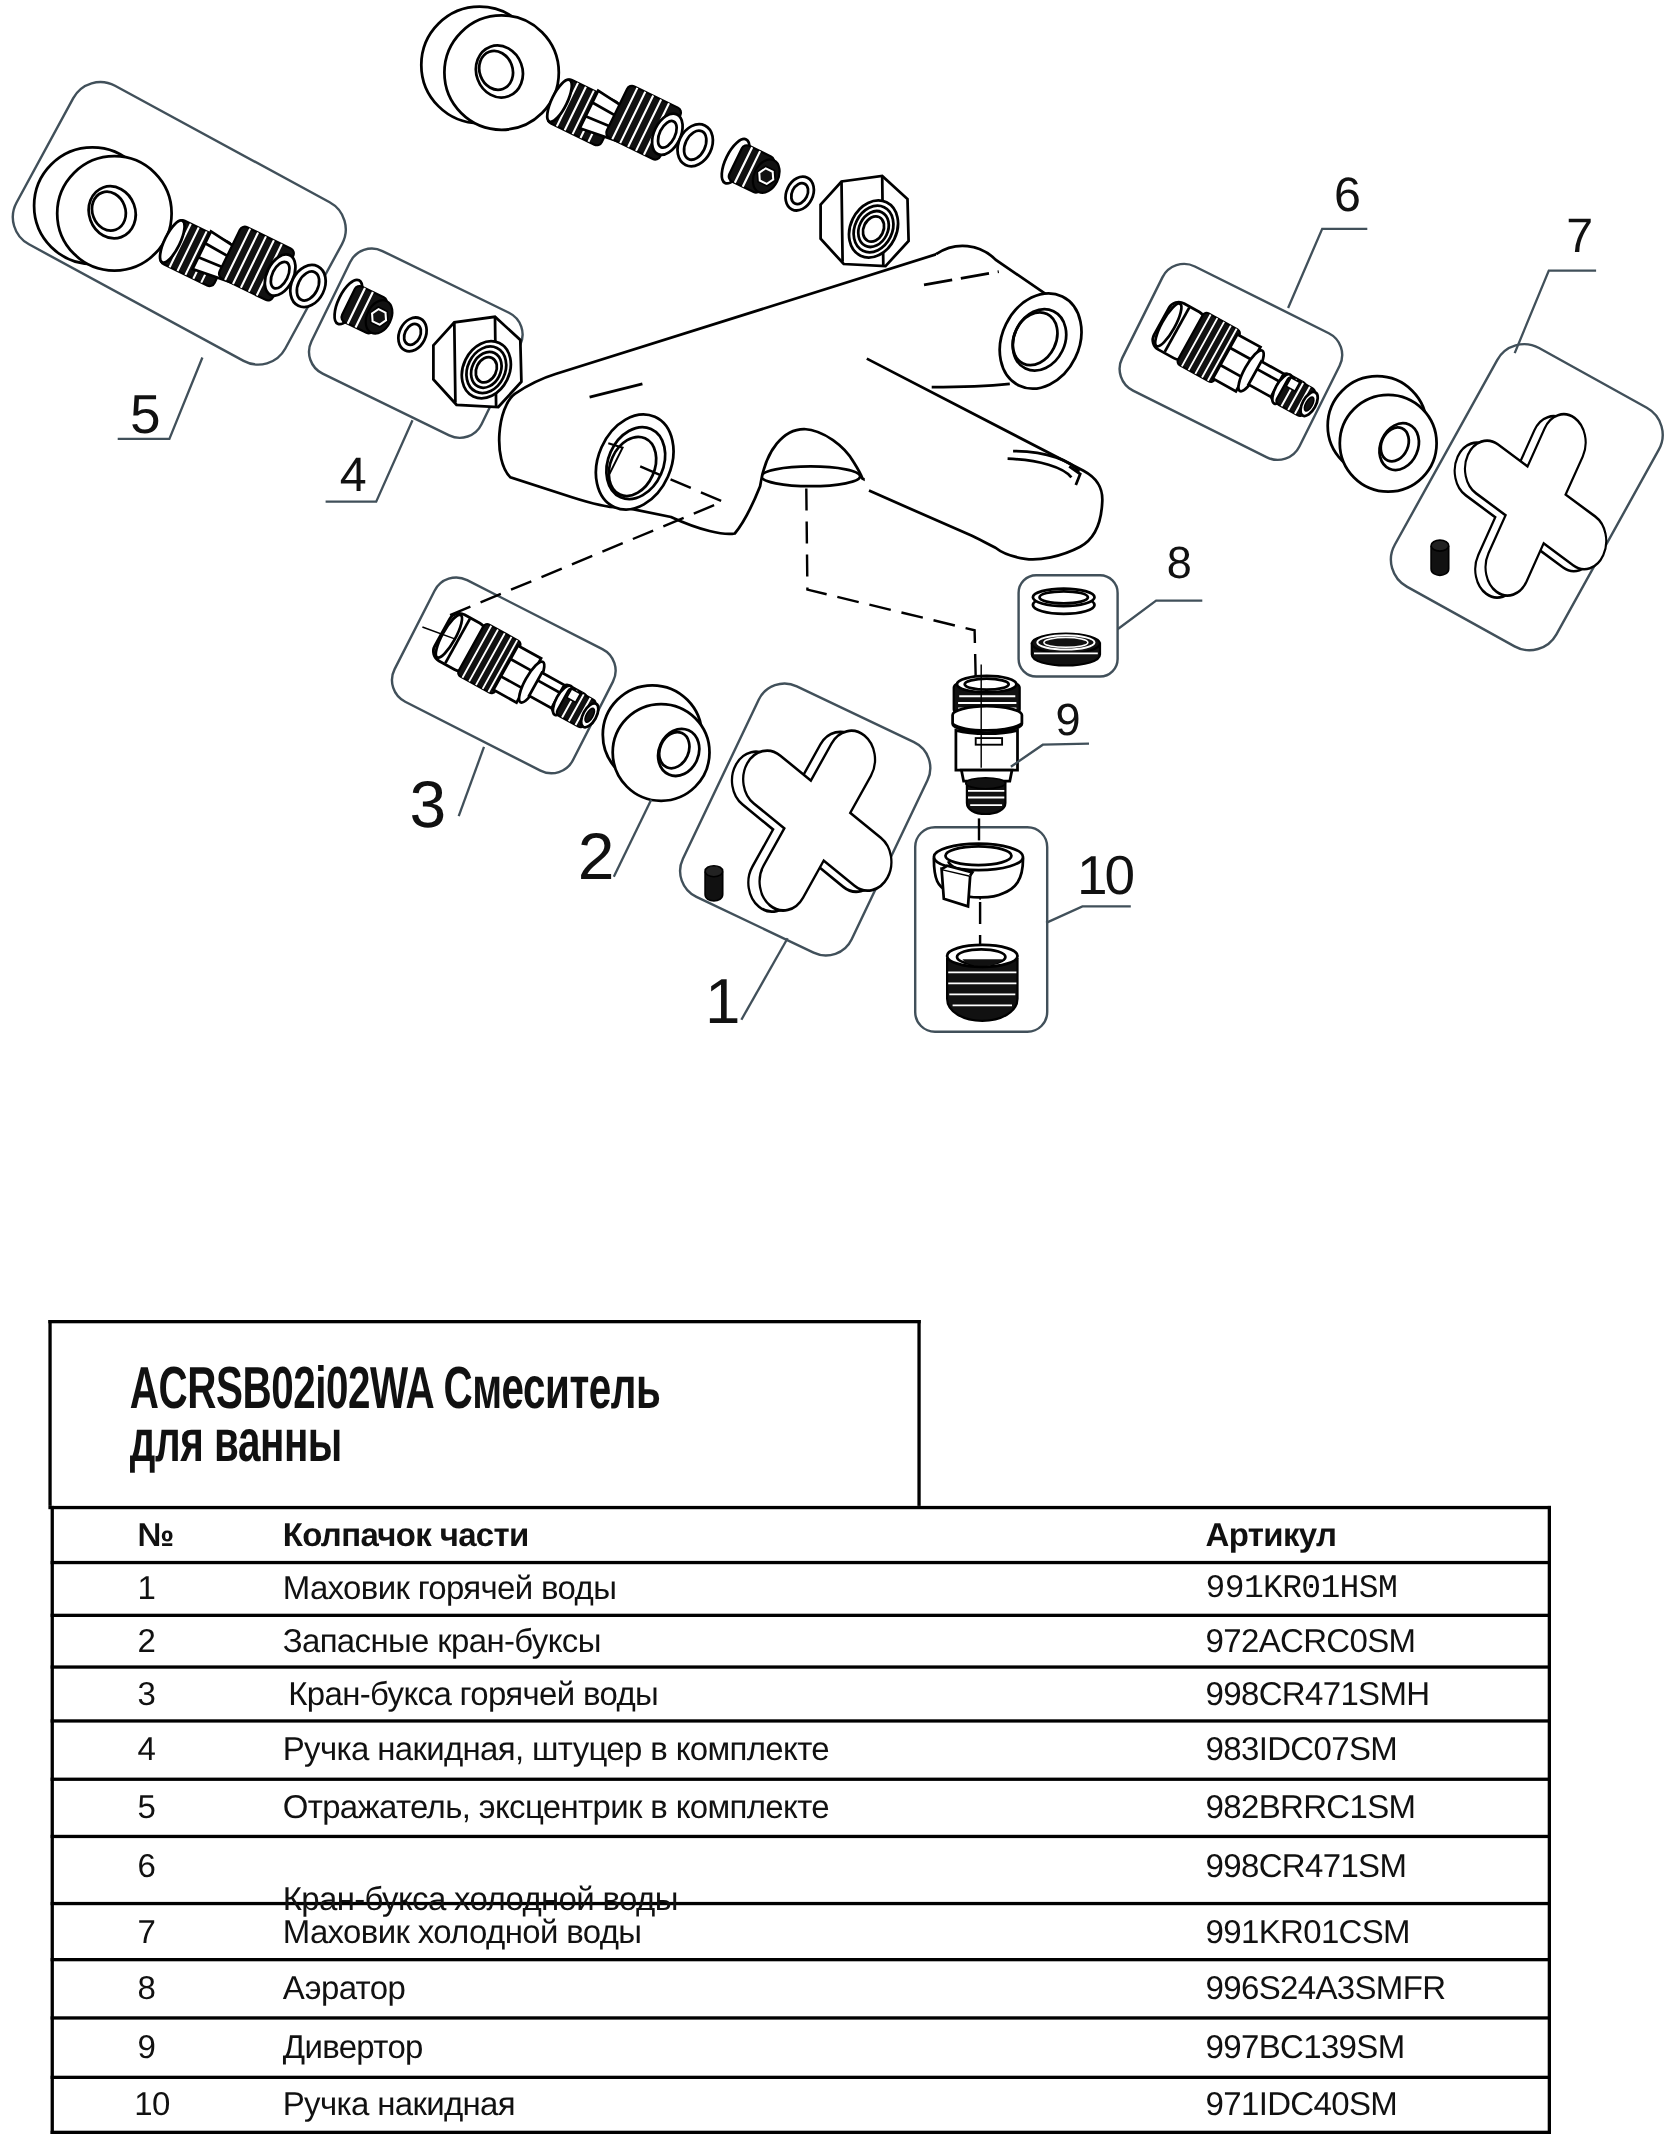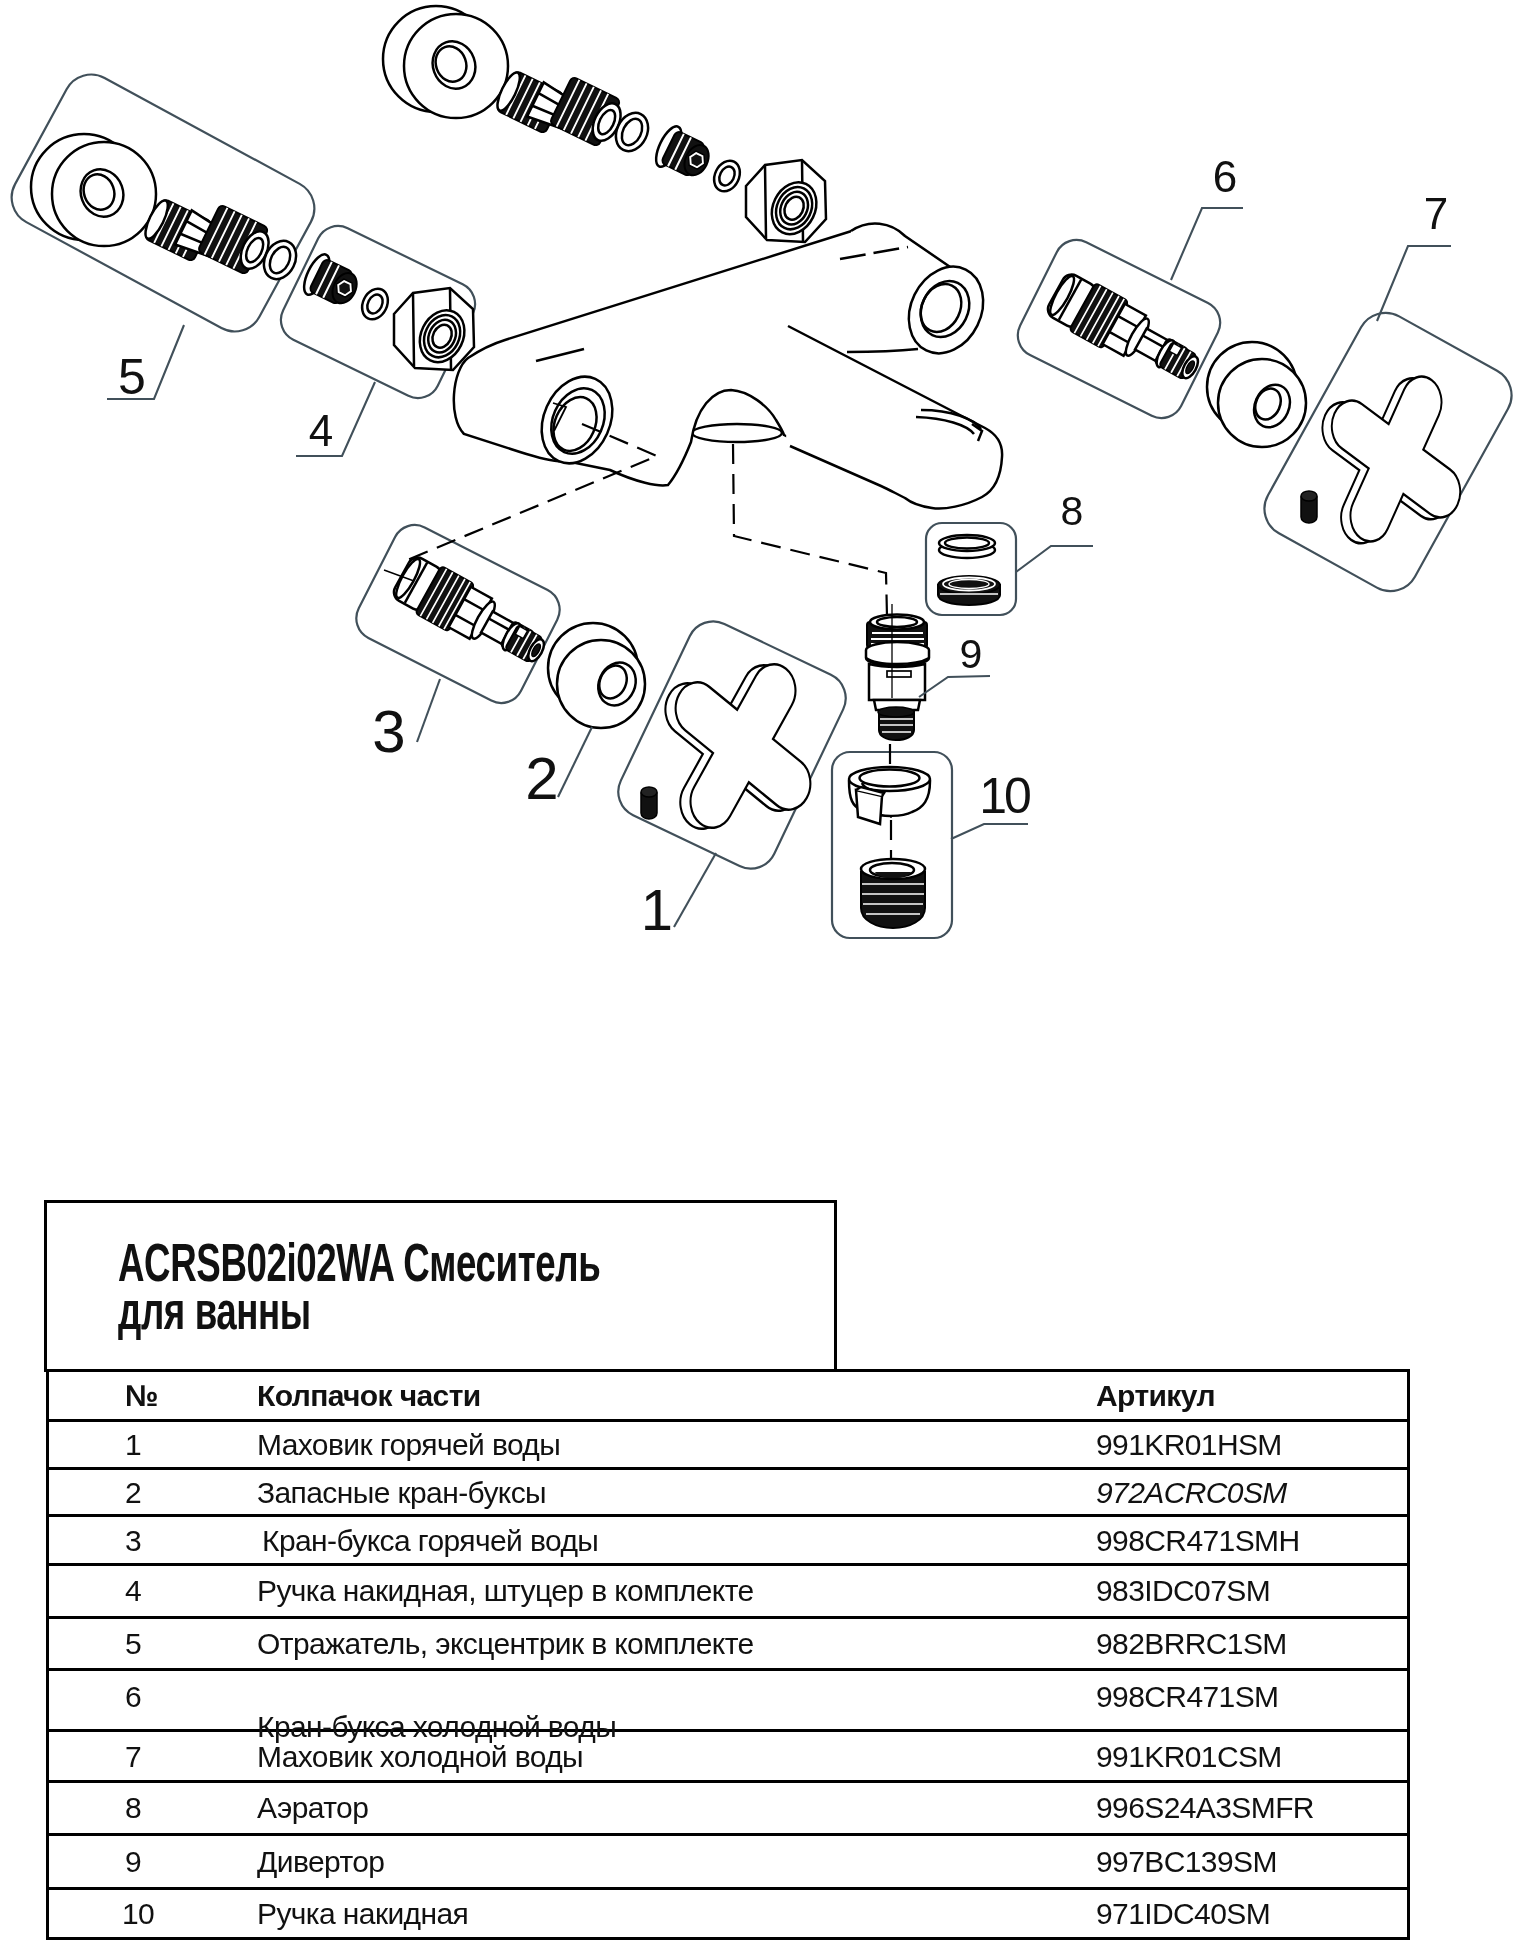--- a/index.html
+++ b/index.html
@@ -265,24 +265,24 @@
 <div class="hl" style="left:46px;top:1887px;width:1364px;"></div>
 <div class="hl" style="left:46px;top:1937px;width:1364px;"></div>
 <div class="vl" style="left:46px;top:1369px;height:571px;"></div>
 <div class="vl" style="left:1407px;top:1369px;height:571px;"></div>
 
 <div class="txt bold" style="left:125px;top:1379px;">№</div>
 <div class="txt bold" style="left:257px;top:1379px;">Колпачок части</div>
 <div class="txt bold" style="left:1096px;top:1379px;">Артикул</div>
 <div class="txt" style="left:125px;top:1428px;">1</div>
 <div class="txt" style="left:257px;top:1428px;">Маховик горячей воды</div>
-<div class="txt" style="left:1096px;top:1428px;">991KR01HSM</div>
+<div class="txt" style="left:1096px;top:1428px;font-family:Liberation Mono, monospace;">991KR01HSM</div>
 <div class="txt" style="left:125px;top:1476px;">2</div>
 <div class="txt" style="left:257px;top:1476px;">Запасные кран-буксы</div>
-<div class="txt" style="left:1096px;top:1476px;font-style:italic;">972ACRC0SM</div>
+<div class="txt" style="left:1096px;top:1476px;">972ACRC0SM</div>
 <div class="txt" style="left:125px;top:1524px;">3</div>
 <div class="txt" style="left:262px;top:1524px;text-align:center;">Кран-букса горячей воды</div>
 <div class="txt" style="left:1096px;top:1524px;">998CR471SMH</div>
 <div class="txt" style="left:125px;top:1574px;">4</div>
 <div class="txt" style="left:257px;top:1574px;">Ручка накидная, штуцер в комплекте</div>
 <div class="txt" style="left:1096px;top:1574px;">983IDC07SM</div>
 <div class="txt" style="left:125px;top:1627px;">5</div>
 <div class="txt" style="left:257px;top:1627px;">Отражатель, эксцентрик в комплекте</div>
 <div class="txt" style="left:1096px;top:1627px;">982BRRC1SM</div>
 <div class="txt" style="left:125px;top:1680px;">6</div>

